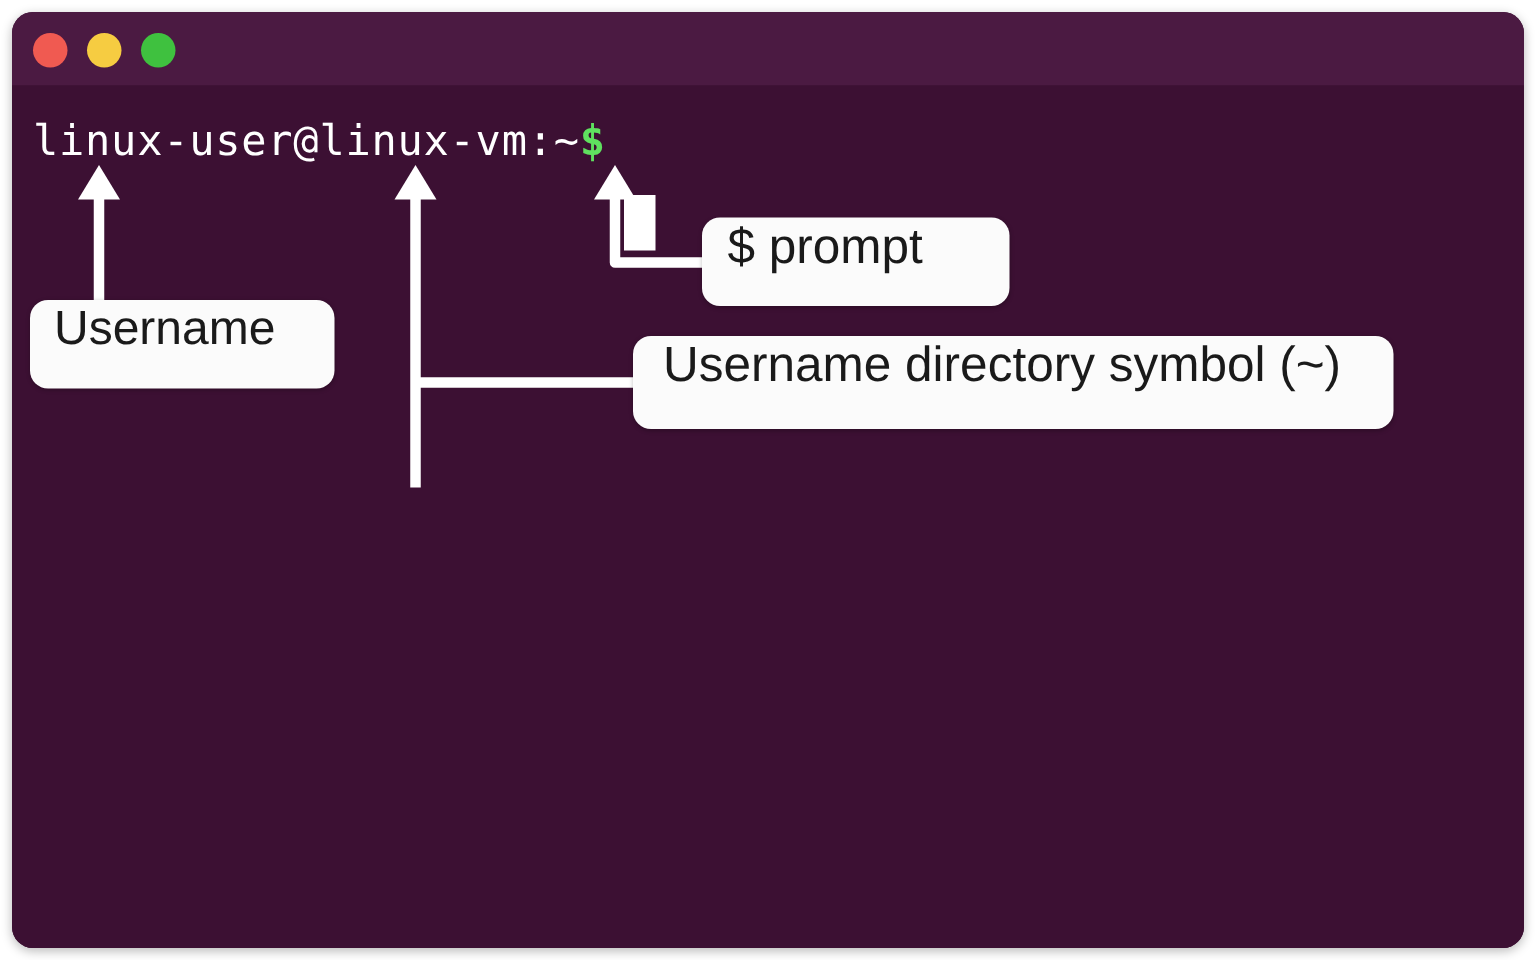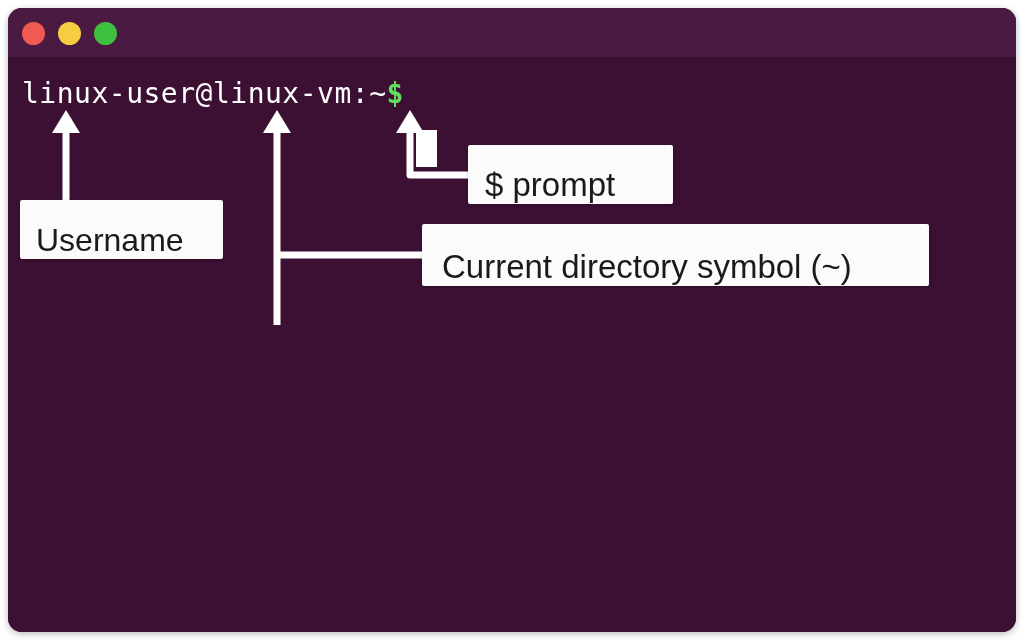--- a/index.html
+++ b/index.html
@@ -98,24 +98,24 @@
     left: 0; top: 0;
     width: 1024px;
     height: 640px;
     pointer-events: none;
   }
   #annotations * { pointer-events: auto; }
 
   .callout {
     position: absolute;
     background: #fbfbfb;
-    border-radius: 2px;
+    border-radius: 12px;
     color: #1a1a1a;
     display: flex;
-    align-items: flex-end;
+    align-items: flex-start;
     box-shadow: 0 1px 3px rgba(0,0,0,0.25);
     font-family: "Liberation Sans", sans-serif;
     font-weight: 400;
   }
 
   .callout.username {
     left: 20px; top: 200px;
     width: 203px; height: 59px;
     padding-left: 16px;
     font-size: 32px;
@@ -185,17 +185,17 @@
 
   <div class="callout username">
     <span>Username</span>
   </div>
 
   <div class="callout dollar-prompt">
     <span>$ prompt</span>
   </div>
 
   <div class="callout cwd">
-    <span>Current directory symbol (~)</span>
+    <span>Username directory symbol (~)</span>
   </div>
 
 
 </div>
 
 </body></html>

